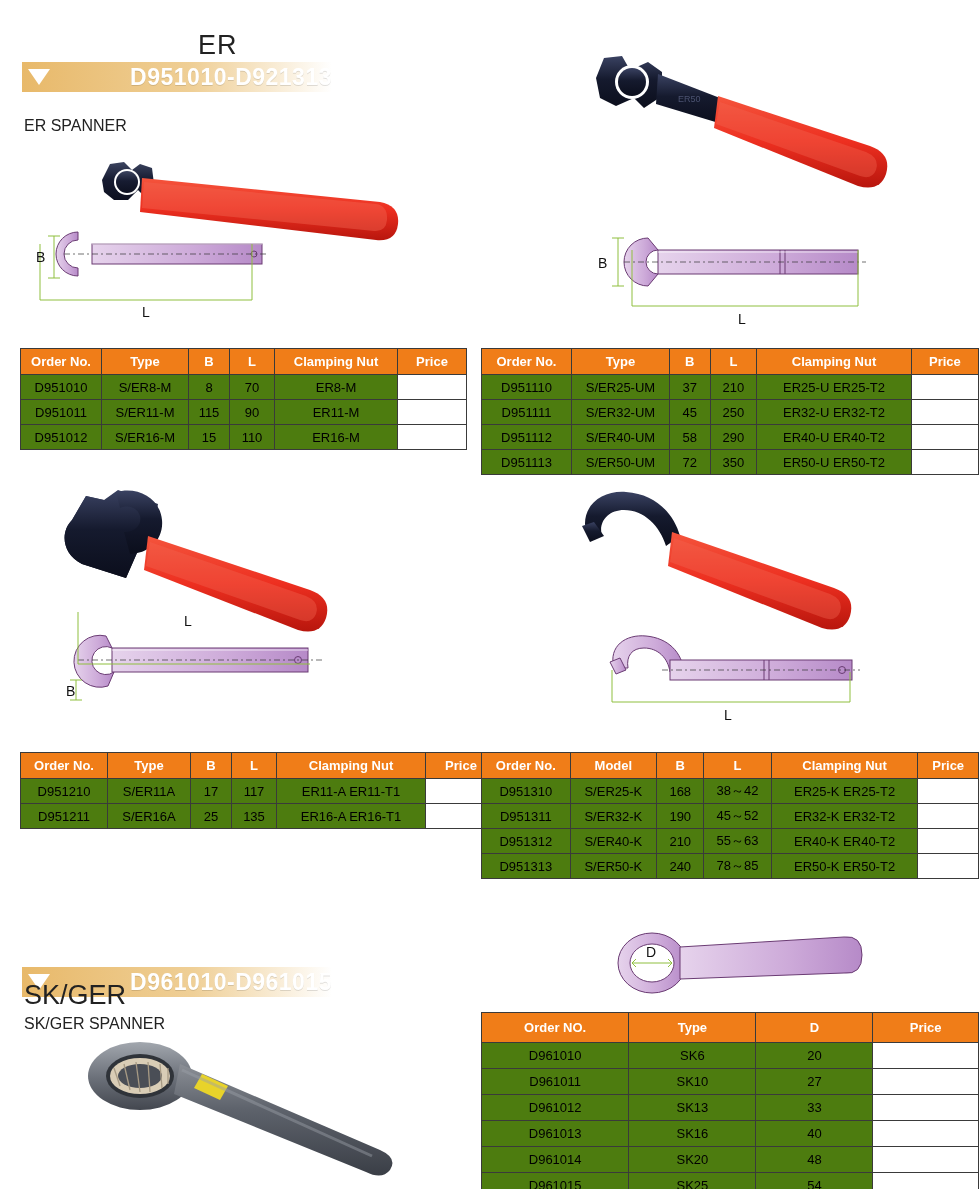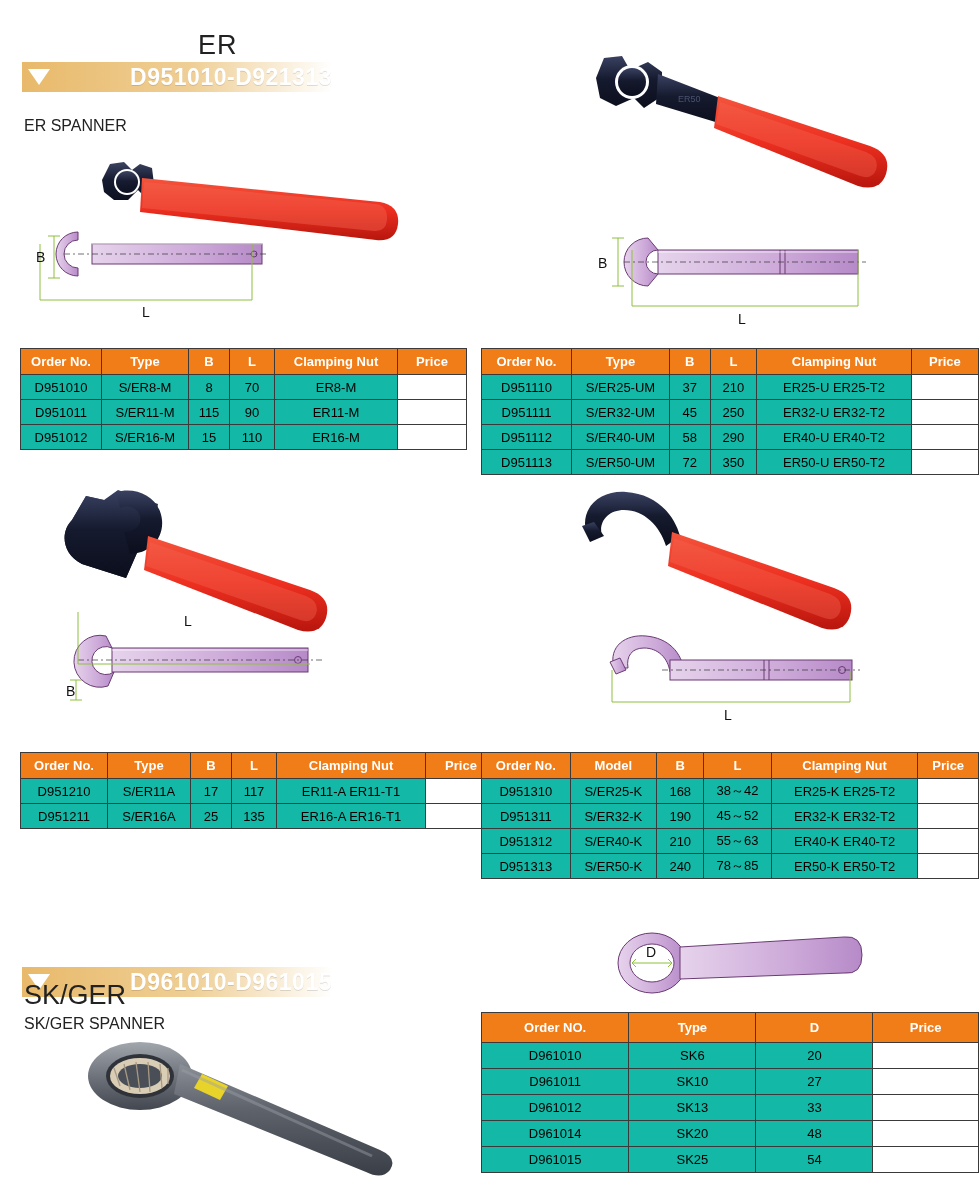--- a/index.html
+++ b/index.html
@@ -30,21 +30,21 @@
     font-size:23px;font-weight:bold;color:#ffffff;letter-spacing:0.5px;
     text-shadow:0 1px 0 rgba(0,0,0,.12);
   }
   .sub-label{font-size:16px;color:#222;}
   .sub-label2{font-size:27px;color:#222;}
 
   
   table.spec{
     border-collapse:collapse;
     font-size:13px;
-    background:#14b8a6;
+    background:#4d7c0f;
   }
   table.spec th, table.spec td{
     border:1px solid #3a3a3a;
     text-align:center;
     padding:2px 4px;
     white-space:nowrap;
   }
   table.spec thead th{
     background:#f07d18;
     color:#ffffff;
@@ -489,20 +489,26 @@
       <td>27</td>
       <td class="price"></td>
     </tr>
     <tr>
       <td>D961012</td>
       <td>SK13</td>
       <td>33</td>
       <td class="price"></td>
     </tr>
     <tr>
+      <td>D961013</td>
+      <td>SK16</td>
+      <td>40</td>
+      <td class="price"></td>
+    </tr>
+    <tr>
       <td>D961014</td>
       <td>SK20</td>
       <td>48</td>
       <td class="price"></td>
     </tr>
     <tr>
       <td>D961015</td>
       <td>SK25</td>
       <td>54</td>
       <td class="price"></td>

